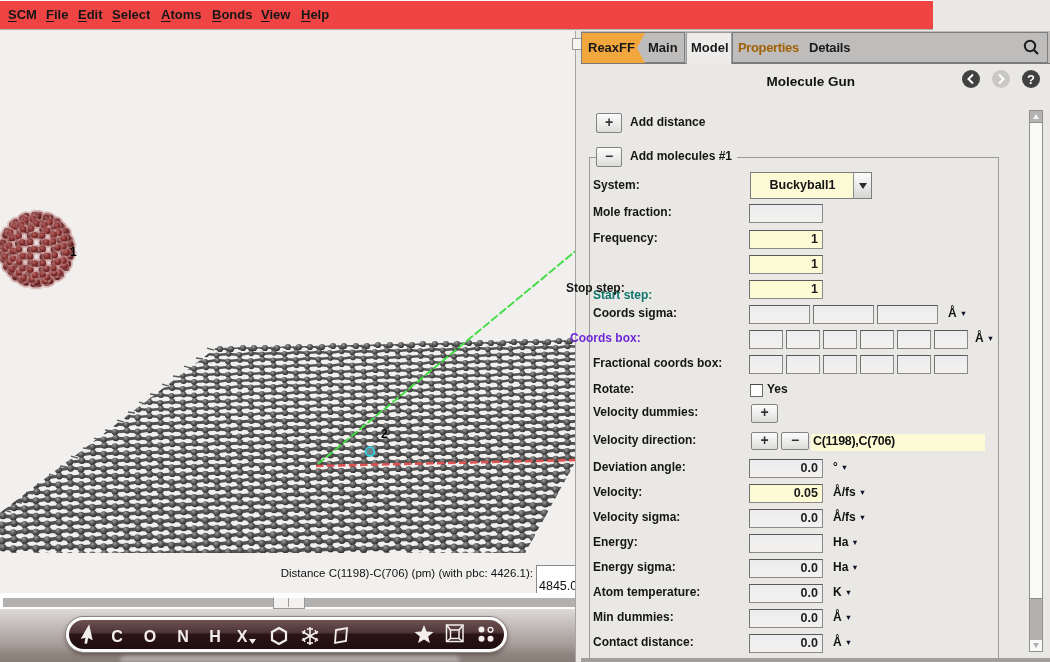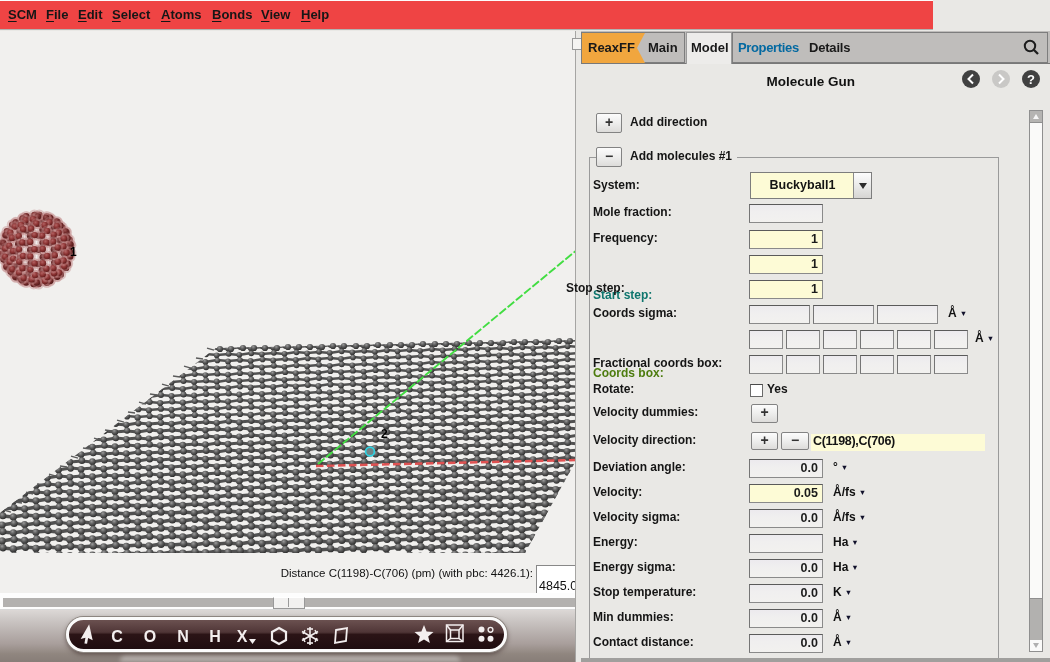--- a/index.html
+++ b/index.html
@@ -1685,39 +1685,39 @@
 <div style="position:absolute;left:581px;top:31px;width:469px;height:631px;background:#e9e8e5;"></div>
 
 <div style="position:absolute;left:581px;top:31px;width:469px;height:33px;background:#bfbdbb;border-bottom:1px solid #787878;box-sizing:border-box;"></div>
 <div style="position:absolute;left:581px;top:32px;width:104px;height:31px;border:1px solid #7d7d7d;box-sizing:border-box;background:#bfbdbb;"></div>
 <div style="position:absolute;left:582px;top:33px;width:0;height:0;border-top:15px solid #f1a63e;border-bottom:15px solid #f1a63e;border-right:8px solid transparent;border-left:55px solid #f1a63e;"></div>
 <div style="position:absolute;left:588px;top:40px;font:bold 13px 'Liberation Sans',sans-serif;color:#191919;">ReaxFF</div>
 <div style="position:absolute;left:648px;top:40px;font:bold 13px 'Liberation Sans',sans-serif;color:#191919;">Main</div>
 <div style="position:absolute;left:686px;top:32px;width:46px;height:32px;background:#edecea;border:1px solid #9a9a9a;border-bottom:none;box-sizing:border-box;"></div>
 <div style="position:absolute;left:691px;top:40px;font:bold 13px 'Liberation Sans',sans-serif;color:#191919;">Model</div>
 <div style="position:absolute;left:732px;top:32px;width:316px;height:31px;border:1px solid #7d7d7d;box-sizing:border-box;background:#bfbdbb;"></div>
-<div style="position:absolute;left:738px;top:40px;letter-spacing:-0.35px;font:bold 13px 'Liberation Sans',sans-serif;color:#0369a1;">Properties</div>
+<div style="position:absolute;left:738px;top:40px;letter-spacing:-0.35px;font:bold 13px 'Liberation Sans',sans-serif;color:#a16207;">Properties</div>
 <div style="position:absolute;left:809px;top:40px;letter-spacing:-0.2px;font:bold 13px 'Liberation Sans',sans-serif;color:#191919;">Details</div>
 <svg width="24" height="24" viewBox="0 0 24 24" style="position:absolute;left:1019px;top:35px;">
     <circle cx="11" cy="11" r="5.2" fill="none" stroke="#1d1d1d" stroke-width="2"></circle>
     <line x1="15" y1="15" x2="19" y2="19" stroke="#1d1d1d" stroke-width="2.3"></line>
   </svg>
 
 <div style="position:absolute;left:581px;top:74px;width:274px;text-align:right;font:bold 13.5px 'Liberation Sans',sans-serif;color:#111;">Molecule Gun</div>
 <svg width="88" height="20" viewBox="0 0 88 20" style="position:absolute;left:962px;top:70px;">
 <circle cx="9" cy="9" r="9" fill="#414141"></circle>
     <polyline points="11,4.5 6.5,9 11,13.5" fill="none" stroke="#fff" stroke-width="2"></polyline>
 <circle cx="39" cy="9" r="9" fill="#c9c8c6"></circle>
     <polyline points="37,4.5 41.5,9 37,13.5" fill="none" stroke="#fff" stroke-width="2"></polyline>
 <circle cx="69" cy="9" r="9" fill="#414141"></circle>
     <text x="69" y="13.5" text-anchor="middle" font-family="Liberation Sans, sans-serif" font-size="13" font-weight="bold" fill="#fff">?</text>
 </svg>
 
 <div style="position:absolute;left:596px;top:113px;width:26px;height:20px;box-sizing:border-box;background:linear-gradient(180deg,#fcfcfc 0,#ececeb 55%,#dddcda 100%);border:1px solid #838383;border-radius:2px;text-align:center;font:bold 14px/16px 'Liberation Sans',sans-serif;color:#333;">+</div>
-<div style="position:absolute;left:630px;top:115px;font:bold 12px 'Liberation Sans',sans-serif;color:#151515;white-space:nowrap;">Add direction</div>
+<div style="position:absolute;left:630px;top:115px;font:bold 12px 'Liberation Sans',sans-serif;color:#151515;white-space:nowrap;">Add distance</div>
 <div style="position:absolute;left:596px;top:147px;width:26px;height:20px;box-sizing:border-box;background:linear-gradient(180deg,#fcfcfc 0,#ececeb 55%,#dddcda 100%);border:1px solid #838383;border-radius:2px;text-align:center;font:bold 14px/16px 'Liberation Sans',sans-serif;color:#333;">−</div>
 <div style="position:absolute;left:630px;top:149px;font:bold 12px 'Liberation Sans',sans-serif;color:#151515;white-space:nowrap;">Add molecules #1</div>
 
 <div style="position:absolute;left:589px;top:157px;width:1px;height:505px;background:#9a9a9a;"></div>
 <div style="position:absolute;left:998px;top:157px;width:1px;height:505px;background:#9a9a9a;"></div>
 <div style="position:absolute;left:737px;top:157px;width:261px;height:1px;background:#9a9a9a;"></div>
 <div style="position:absolute;left:589px;top:157px;width:7px;height:1px;background:#9a9a9a;"></div>
 
 <div style="position:absolute;left:593px;top:178px;font:bold 12px 'Liberation Sans',sans-serif;color:#151515;white-space:nowrap;">System:</div>
 <div style="position:absolute;left:750px;top:172px;width:122px;height:27px;box-sizing:border-box;border:1px solid #7d7d7d;background:#fdfbd6;">
@@ -1731,21 +1731,21 @@
 <div style="position:absolute;left:749px;top:230px;width:74px;height:19px;background:#fdfbd6;border:1px solid #8a8a8a;border-top-color:#5a5a5a;border-left-color:#757575;box-sizing:border-box;font:bold 12.5px 'Liberation Sans',sans-serif;color:#1b1b1b;text-align:right;line-height:17px;padding:0 4px;overflow:hidden;">1</div>
 <div style="position:absolute;left:593px;top:256px;font:bold 12px 'Liberation Sans',sans-serif;color:#0f766e;white-space:nowrap;margin-top:32px;">Start step:</div>
 <div style="position:absolute;left:749px;top:255px;width:74px;height:19px;background:#fdfbd6;border:1px solid #8a8a8a;border-top-color:#5a5a5a;border-left-color:#757575;box-sizing:border-box;font:bold 12.5px 'Liberation Sans',sans-serif;color:#1b1b1b;text-align:right;line-height:17px;padding:0 4px;overflow:hidden;">1</div>
 <div style="position:absolute;left:566px;top:281px;font:bold 12px 'Liberation Sans',sans-serif;color:#151515;white-space:nowrap;text-align:center;">Stop step:</div>
 <div style="position:absolute;left:749px;top:280px;width:74px;height:19px;background:#fdfbd6;border:1px solid #8a8a8a;border-top-color:#5a5a5a;border-left-color:#757575;box-sizing:border-box;font:bold 12.5px 'Liberation Sans',sans-serif;color:#1b1b1b;text-align:right;line-height:17px;padding:0 4px;overflow:hidden;">1</div>
 <div style="position:absolute;left:593px;top:306px;font:bold 12px 'Liberation Sans',sans-serif;color:#151515;white-space:nowrap;">Coords sigma:</div>
 <div style="position:absolute;left:749px;top:305px;width:61px;height:19px;background:linear-gradient(180deg,#eceaee 0,#f0efef 40%,#f2f1ef 100%);border:1px solid #8a8a8a;border-top-color:#5a5a5a;border-left-color:#757575;box-sizing:border-box;font:bold 12.5px 'Liberation Sans',sans-serif;color:#1b1b1b;text-align:right;line-height:17px;padding:0 4px;overflow:hidden;"></div>
 <div style="position:absolute;left:813px;top:305px;width:61px;height:19px;background:linear-gradient(180deg,#eceaee 0,#f0efef 40%,#f2f1ef 100%);border:1px solid #8a8a8a;border-top-color:#5a5a5a;border-left-color:#757575;box-sizing:border-box;font:bold 12.5px 'Liberation Sans',sans-serif;color:#1b1b1b;text-align:right;line-height:17px;padding:0 4px;overflow:hidden;"></div>
 <div style="position:absolute;left:877px;top:305px;width:61px;height:19px;background:linear-gradient(180deg,#eceaee 0,#f0efef 40%,#f2f1ef 100%);border:1px solid #8a8a8a;border-top-color:#5a5a5a;border-left-color:#757575;box-sizing:border-box;font:bold 12.5px 'Liberation Sans',sans-serif;color:#1b1b1b;text-align:right;line-height:17px;padding:0 4px;overflow:hidden;"></div>
 <div style="position:absolute;left:948px;top:306px;font:bold 12px 'Liberation Sans',sans-serif;color:#101010;">Å<span style="font-size:7.5px;position:relative;top:-1.5px;color:#10102a;margin-left:3px;">▼</span></div>
-<div style="position:absolute;left:593px;top:331px;font:bold 12px 'Liberation Sans',sans-serif;color:#4d7c0f;white-space:nowrap;margin-top:35px;">Coords box:</div>
+<div style="position:absolute;left:570px;top:331px;font:bold 12px 'Liberation Sans',sans-serif;color:#6d28d9;white-space:nowrap;">Coords box:</div>
 <div style="position:absolute;left:749px;top:330px;width:34px;height:19px;background:linear-gradient(180deg,#eceaee 0,#f0efef 40%,#f2f1ef 100%);border:1px solid #8a8a8a;border-top-color:#5a5a5a;border-left-color:#757575;box-sizing:border-box;font:bold 12.5px 'Liberation Sans',sans-serif;color:#1b1b1b;text-align:right;line-height:17px;padding:0 4px;overflow:hidden;"></div>
 <div style="position:absolute;left:786px;top:330px;width:34px;height:19px;background:linear-gradient(180deg,#eceaee 0,#f0efef 40%,#f2f1ef 100%);border:1px solid #8a8a8a;border-top-color:#5a5a5a;border-left-color:#757575;box-sizing:border-box;font:bold 12.5px 'Liberation Sans',sans-serif;color:#1b1b1b;text-align:right;line-height:17px;padding:0 4px;overflow:hidden;"></div>
 <div style="position:absolute;left:823px;top:330px;width:34px;height:19px;background:linear-gradient(180deg,#eceaee 0,#f0efef 40%,#f2f1ef 100%);border:1px solid #8a8a8a;border-top-color:#5a5a5a;border-left-color:#757575;box-sizing:border-box;font:bold 12.5px 'Liberation Sans',sans-serif;color:#1b1b1b;text-align:right;line-height:17px;padding:0 4px;overflow:hidden;"></div>
 <div style="position:absolute;left:860px;top:330px;width:34px;height:19px;background:linear-gradient(180deg,#eceaee 0,#f0efef 40%,#f2f1ef 100%);border:1px solid #8a8a8a;border-top-color:#5a5a5a;border-left-color:#757575;box-sizing:border-box;font:bold 12.5px 'Liberation Sans',sans-serif;color:#1b1b1b;text-align:right;line-height:17px;padding:0 4px;overflow:hidden;"></div>
 <div style="position:absolute;left:897px;top:330px;width:34px;height:19px;background:linear-gradient(180deg,#eceaee 0,#f0efef 40%,#f2f1ef 100%);border:1px solid #8a8a8a;border-top-color:#5a5a5a;border-left-color:#757575;box-sizing:border-box;font:bold 12.5px 'Liberation Sans',sans-serif;color:#1b1b1b;text-align:right;line-height:17px;padding:0 4px;overflow:hidden;"></div>
 <div style="position:absolute;left:934px;top:330px;width:34px;height:19px;background:linear-gradient(180deg,#eceaee 0,#f0efef 40%,#f2f1ef 100%);border:1px solid #8a8a8a;border-top-color:#5a5a5a;border-left-color:#757575;box-sizing:border-box;font:bold 12.5px 'Liberation Sans',sans-serif;color:#1b1b1b;text-align:right;line-height:17px;padding:0 4px;overflow:hidden;"></div>
 <div style="position:absolute;left:975px;top:331px;font:bold 12px 'Liberation Sans',sans-serif;color:#101010;">Å<span style="font-size:7.5px;position:relative;top:-1.5px;color:#10102a;margin-left:3px;">▼</span></div>
 <div style="position:absolute;left:593px;top:356px;font:bold 12px 'Liberation Sans',sans-serif;color:#151515;white-space:nowrap;">Fractional coords box:</div>
 <div style="position:absolute;left:749px;top:355px;width:34px;height:19px;background:linear-gradient(180deg,#eceaee 0,#f0efef 40%,#f2f1ef 100%);border:1px solid #8a8a8a;border-top-color:#5a5a5a;border-left-color:#757575;box-sizing:border-box;font:bold 12.5px 'Liberation Sans',sans-serif;color:#1b1b1b;text-align:right;line-height:17px;padding:0 4px;overflow:hidden;"></div>
 <div style="position:absolute;left:786px;top:355px;width:34px;height:19px;background:linear-gradient(180deg,#eceaee 0,#f0efef 40%,#f2f1ef 100%);border:1px solid #8a8a8a;border-top-color:#5a5a5a;border-left-color:#757575;box-sizing:border-box;font:bold 12.5px 'Liberation Sans',sans-serif;color:#1b1b1b;text-align:right;line-height:17px;padding:0 4px;overflow:hidden;"></div>
@@ -1770,21 +1770,21 @@
 <div style="position:absolute;left:833px;top:485px;font:bold 12px 'Liberation Sans',sans-serif;color:#101010;">Å/fs<span style="font-size:7.5px;position:relative;top:-1.5px;color:#10102a;margin-left:3px;">▼</span></div>
 <div style="position:absolute;left:593px;top:510px;font:bold 12px 'Liberation Sans',sans-serif;color:#151515;white-space:nowrap;">Velocity sigma:</div>
 <div style="position:absolute;left:749px;top:509px;width:74px;height:19px;background:linear-gradient(180deg,#eceaee 0,#f0efef 40%,#f2f1ef 100%);border:1px solid #8a8a8a;border-top-color:#5a5a5a;border-left-color:#757575;box-sizing:border-box;font:bold 12.5px 'Liberation Sans',sans-serif;color:#1b1b1b;text-align:right;line-height:17px;padding:0 4px;overflow:hidden;">0.0</div>
 <div style="position:absolute;left:833px;top:510px;font:bold 12px 'Liberation Sans',sans-serif;color:#101010;">Å/fs<span style="font-size:7.5px;position:relative;top:-1.5px;color:#10102a;margin-left:3px;">▼</span></div>
 <div style="position:absolute;left:593px;top:535px;font:bold 12px 'Liberation Sans',sans-serif;color:#151515;white-space:nowrap;">Energy:</div>
 <div style="position:absolute;left:749px;top:534px;width:74px;height:19px;background:linear-gradient(180deg,#eceaee 0,#f0efef 40%,#f2f1ef 100%);border:1px solid #8a8a8a;border-top-color:#5a5a5a;border-left-color:#757575;box-sizing:border-box;font:bold 12.5px 'Liberation Sans',sans-serif;color:#1b1b1b;text-align:right;line-height:17px;padding:0 4px;overflow:hidden;"></div>
 <div style="position:absolute;left:833px;top:535px;font:bold 12px 'Liberation Sans',sans-serif;color:#101010;">Ha<span style="font-size:7.5px;position:relative;top:-1.5px;color:#10102a;margin-left:3px;">▼</span></div>
 <div style="position:absolute;left:593px;top:560px;font:bold 12px 'Liberation Sans',sans-serif;color:#151515;white-space:nowrap;">Energy sigma:</div>
 <div style="position:absolute;left:749px;top:559px;width:74px;height:19px;background:linear-gradient(180deg,#eceaee 0,#f0efef 40%,#f2f1ef 100%);border:1px solid #8a8a8a;border-top-color:#5a5a5a;border-left-color:#757575;box-sizing:border-box;font:bold 12.5px 'Liberation Sans',sans-serif;color:#1b1b1b;text-align:right;line-height:17px;padding:0 4px;overflow:hidden;">0.0</div>
 <div style="position:absolute;left:833px;top:560px;font:bold 12px 'Liberation Sans',sans-serif;color:#101010;">Ha<span style="font-size:7.5px;position:relative;top:-1.5px;color:#10102a;margin-left:3px;">▼</span></div>
-<div style="position:absolute;left:593px;top:585px;font:bold 12px 'Liberation Sans',sans-serif;color:#151515;white-space:nowrap;">Stop temperature:</div>
+<div style="position:absolute;left:593px;top:585px;font:bold 12px 'Liberation Sans',sans-serif;color:#151515;white-space:nowrap;">Atom temperature:</div>
 <div style="position:absolute;left:749px;top:584px;width:74px;height:19px;background:linear-gradient(180deg,#eceaee 0,#f0efef 40%,#f2f1ef 100%);border:1px solid #8a8a8a;border-top-color:#5a5a5a;border-left-color:#757575;box-sizing:border-box;font:bold 12.5px 'Liberation Sans',sans-serif;color:#1b1b1b;text-align:right;line-height:17px;padding:0 4px;overflow:hidden;">0.0</div>
 <div style="position:absolute;left:833px;top:585px;font:bold 12px 'Liberation Sans',sans-serif;color:#101010;">K<span style="font-size:7.5px;position:relative;top:-1.5px;color:#10102a;margin-left:3px;">▼</span></div>
 <div style="position:absolute;left:593px;top:610px;font:bold 12px 'Liberation Sans',sans-serif;color:#151515;white-space:nowrap;">Min dummies:</div>
 <div style="position:absolute;left:749px;top:609px;width:74px;height:19px;background:linear-gradient(180deg,#eceaee 0,#f0efef 40%,#f2f1ef 100%);border:1px solid #8a8a8a;border-top-color:#5a5a5a;border-left-color:#757575;box-sizing:border-box;font:bold 12.5px 'Liberation Sans',sans-serif;color:#1b1b1b;text-align:right;line-height:17px;padding:0 4px;overflow:hidden;">0.0</div>
 <div style="position:absolute;left:833px;top:610px;font:bold 12px 'Liberation Sans',sans-serif;color:#101010;">Å<span style="font-size:7.5px;position:relative;top:-1.5px;color:#10102a;margin-left:3px;">▼</span></div>
 <div style="position:absolute;left:593px;top:635px;font:bold 12px 'Liberation Sans',sans-serif;color:#151515;white-space:nowrap;">Contact distance:</div>
 <div style="position:absolute;left:749px;top:634px;width:74px;height:19px;background:linear-gradient(180deg,#eceaee 0,#f0efef 40%,#f2f1ef 100%);border:1px solid #8a8a8a;border-top-color:#5a5a5a;border-left-color:#757575;box-sizing:border-box;font:bold 12.5px 'Liberation Sans',sans-serif;color:#1b1b1b;text-align:right;line-height:17px;padding:0 4px;overflow:hidden;">0.0</div>
 <div style="position:absolute;left:833px;top:635px;font:bold 12px 'Liberation Sans',sans-serif;color:#101010;">Å<span style="font-size:7.5px;position:relative;top:-1.5px;color:#10102a;margin-left:3px;">▼</span></div>
 
 <div style="position:absolute;left:1029px;top:110px;width:14px;height:542px;background:#fafaf9;border:1px solid #8f8f8f;box-sizing:border-box;"></div>

